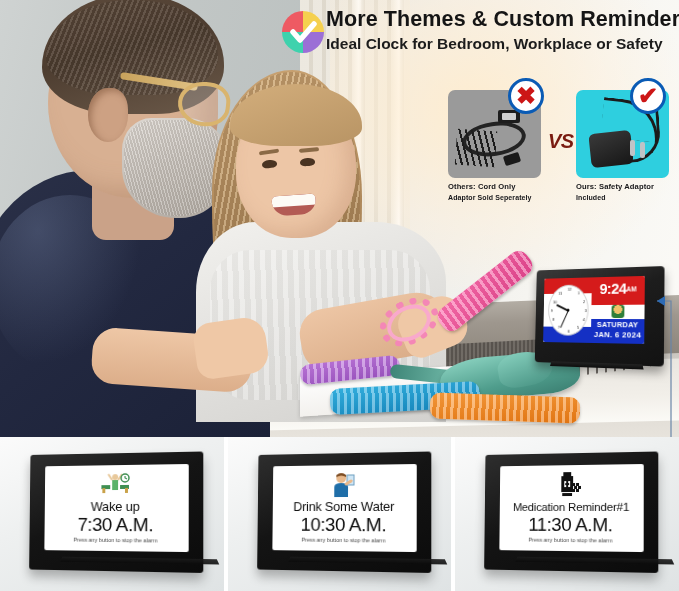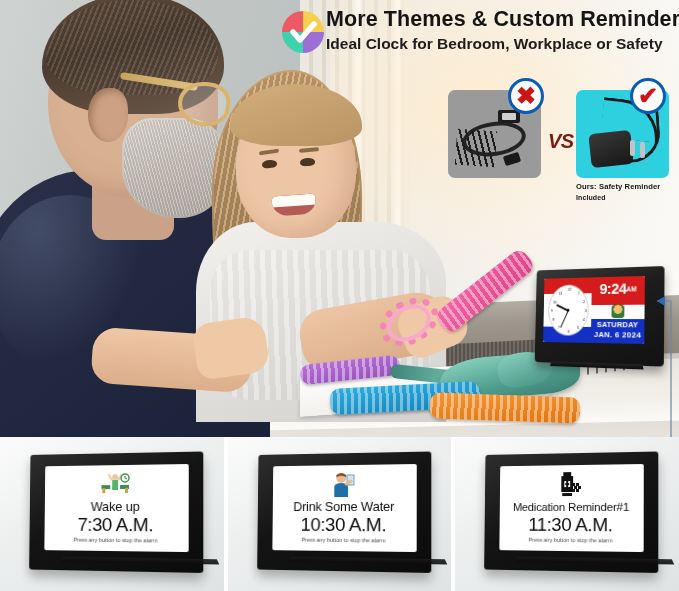--- a/index.html
+++ b/index.html
@@ -606,22 +606,26 @@
       <div class="adaptor-prongs">
           <i></i>
           <i></i>
         </div>
     </div>
 
     <div class="badge x">✖</div>
     <div class="badge v">✔</div>
     <div class="vs">VS</div>
 
+    <div class="cmp-label bad">
+      <span>Others:  Cord Only</span>
+      <span class="l2">Adaptor Sold Seperately</span>
+    </div>
     <div class="cmp-label good">
-      <span>Ours: Safety Reminder</span>
+      <span>Ours: Safety Adaptor</span>
       <span class="l2">Included</span>
     </div>
   </div>
 
   <svg class="conn">
     <polyline points="657,301 671,301 671,509 520,509" fill="none" stroke="#6a86a8" stroke-width="1.2"></polyline>
     <path d="M657,301 L665,296 L665,306 Z" fill="#2d6bb5"></path>
     <path d="M520,509 L528,504 L528,514 Z" fill="#2d6bb5"></path>
   </svg>
 

